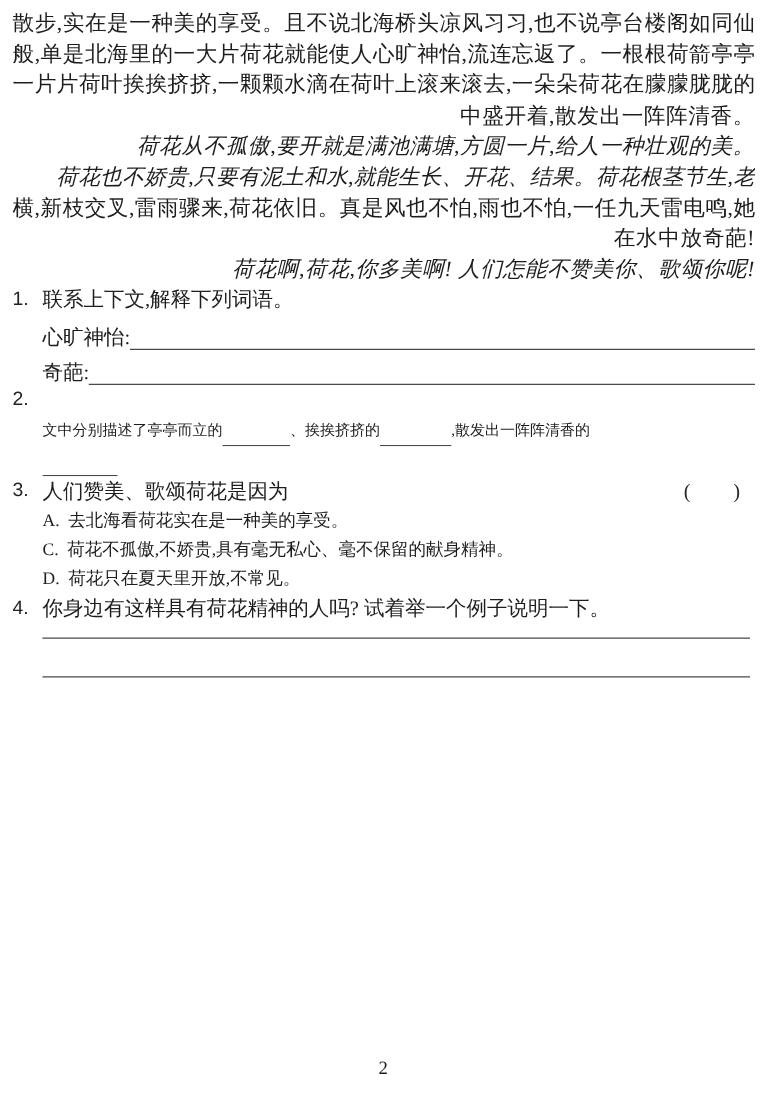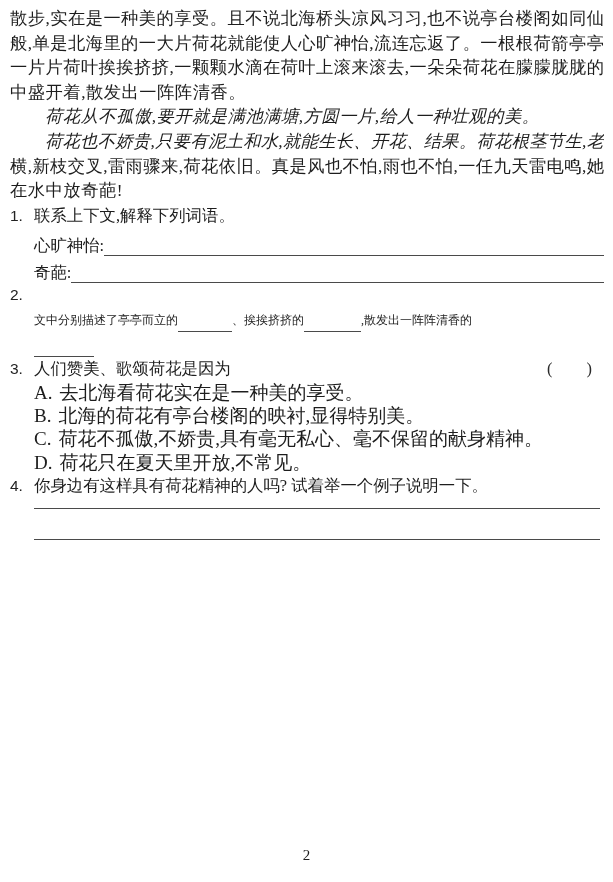--- a/index.html
+++ b/index.html
@@ -20,20 +20,21 @@
   }
   
   .passage { width: 100%; }
   .pline {
     height: 24.6px;
     line-height: 24.6px;
     font-size: 17.3px;
     overflow: hidden;
     white-space: nowrap;
     letter-spacing: 0.5px;
+    text-align: right;
   }
   .pline.just {
     white-space: normal;
     text-align: justify;
     text-align-last: justify;
     text-justify: inter-character;
     letter-spacing: 0;
   }
   .pline.ind { text-indent: 35px; font-style: italic; }
   
@@ -87,21 +88,21 @@
     margin-left: auto;
     margin-right: 12px;
     display: flex;
     gap: 34px;
     color: #2a2a2a;
   }
   .opt {
     margin-left: 24px;
     height: 23.2px;
     line-height: 23.2px;
-    font-size: 19px;
+    font-size: 14px;
     white-space: nowrap;
     overflow: hidden;
   }
   .opt .optletter { margin-right: 7px; }
   .ansline {
     margin-left: 24px;
     margin-right: 4px;
     border-bottom: 1.2px solid #4a4a4a;
   }
   .ansline.first  { height: 10px; }
@@ -124,20 +125,21 @@
 
   <div class="passage">
     <div class="pline just">散步,实在是一种美的享受。且不说北海桥头凉风习习,也不说亭台楼阁如同仙境一</div>
     <div class="pline just">般,单是北海里的一大片荷花就能使人心旷神怡,流连忘返了。一根根荷箭亭亭而立,</div>
     <div class="pline just">一片片荷叶挨挨挤挤,一颗颗水滴在荷叶上滚来滚去,一朵朵荷花在朦朦胧胧的夜色</div>
     <div class="pline">中盛开着,散发出一阵阵清香。</div>
     <div class="pline ind">荷花从不孤傲,要开就是满池满塘,方圆一片,给人一种壮观的美。</div>
     <div class="pline ind just">荷花也不娇贵,只要有泥土和水,就能生长、开花、结果。荷花根茎节生,老根纵</div>
     <div class="pline just">横,新枝交叉,雷雨骤来,荷花依旧。真是风也不怕,雨也不怕,一任九天雷电鸣,她仍</div>
     <div class="pline">在水中放奇葩!</div>
+    <div class="pline ind">荷花啊,荷花,你多美啊! 人们怎能不赞美你、歌颂你呢!</div>
   </div>
 
   <div class="questions">
 
     <div class="qrow">
       <span class="qnum">1.</span>
       <span>联系上下文,解释下列词语。</span>
     </div>
     <div class="termrow">
       <span>心旷神怡:</span>
@@ -163,23 +165,20 @@
       <span>人们赞美、歌颂荷花是因为</span>
       <span class="brackets">
         <span>(</span>
         <span>)</span>
       </span>
     </div>
     <div class="opt">
       <span class="optletter">A.</span><span>去北海看荷花实在是一种美的享受。</span>
     </div>
     <div class="opt">
-      <span class="optletter">B.</span><span>北海的荷花有亭台楼阁的映衬,显得特别美。</span>
-    </div>
-    <div class="opt">
       <span class="optletter">C.</span><span>荷花不孤傲,不娇贵,具有毫无私心、毫不保留的献身精神。</span>
     </div>
     <div class="opt">
       <span class="optletter">D.</span><span>荷花只在夏天里开放,不常见。</span>
     </div>
 
     <div class="qrow">
       <span class="qnum">4.</span>
       <span>你身边有这样具有荷花精神的人吗? 试着举一个例子说明一下。</span>
     </div>

